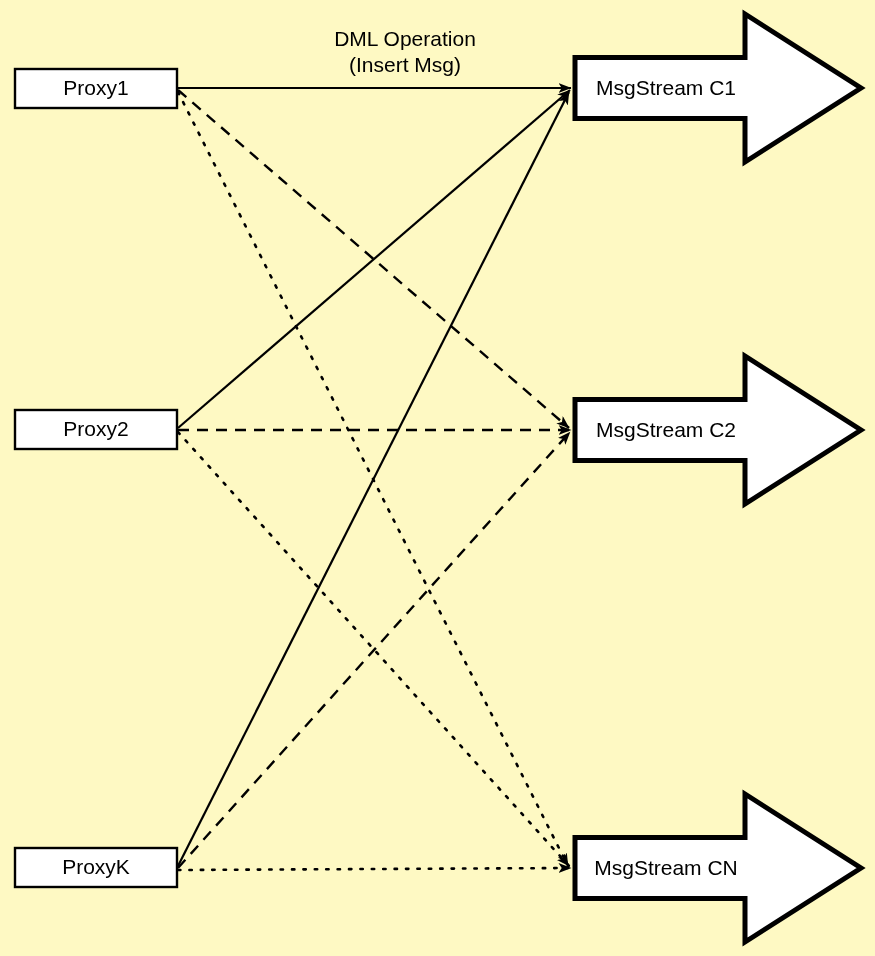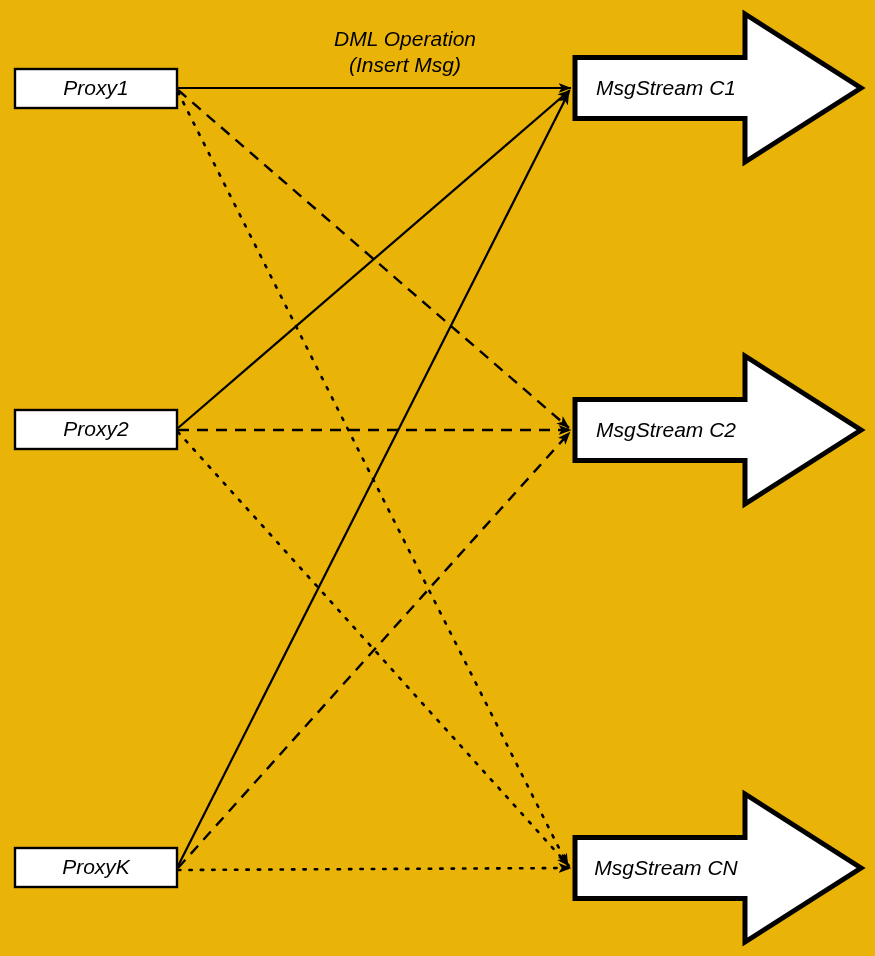--- a/index.html
+++ b/index.html
@@ -7,23 +7,22 @@
     padding: 0;
     background: #ffffff;
   }
   body {
     font-family: "Liberation Sans", sans-serif;
   }
   #canvas {
     position: relative;
     width: 875px;
     height: 956px;
-    background: #eab308;
+    background: #fef9c3;
     overflow: hidden;
-    font-style: italic;
   }
   #diagram-svg {
     position: absolute;
     top: 0;
     left: 0;
     width: 875px;
     height: 956px;
   }
   .node-box {
     fill: #ffffff;

